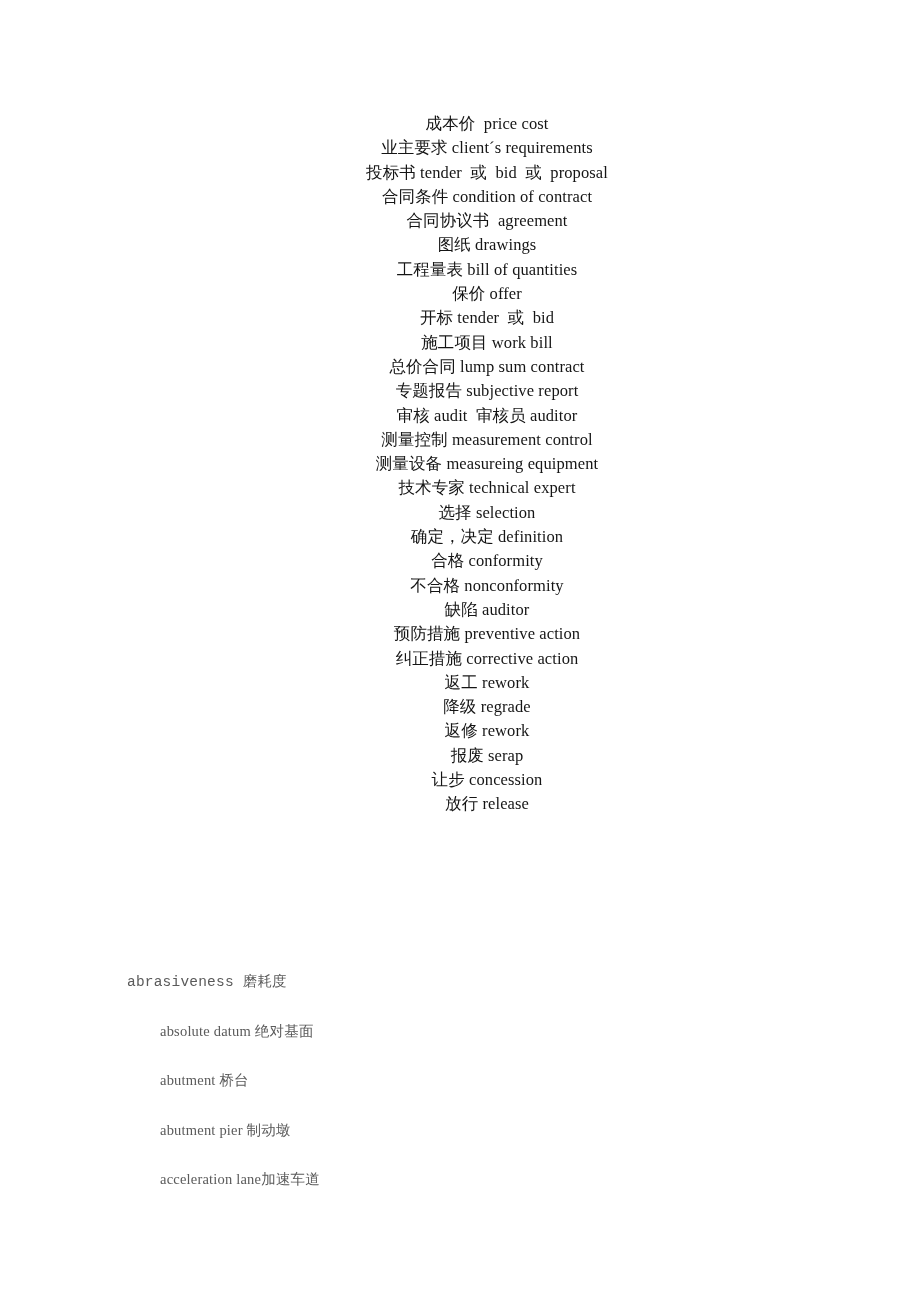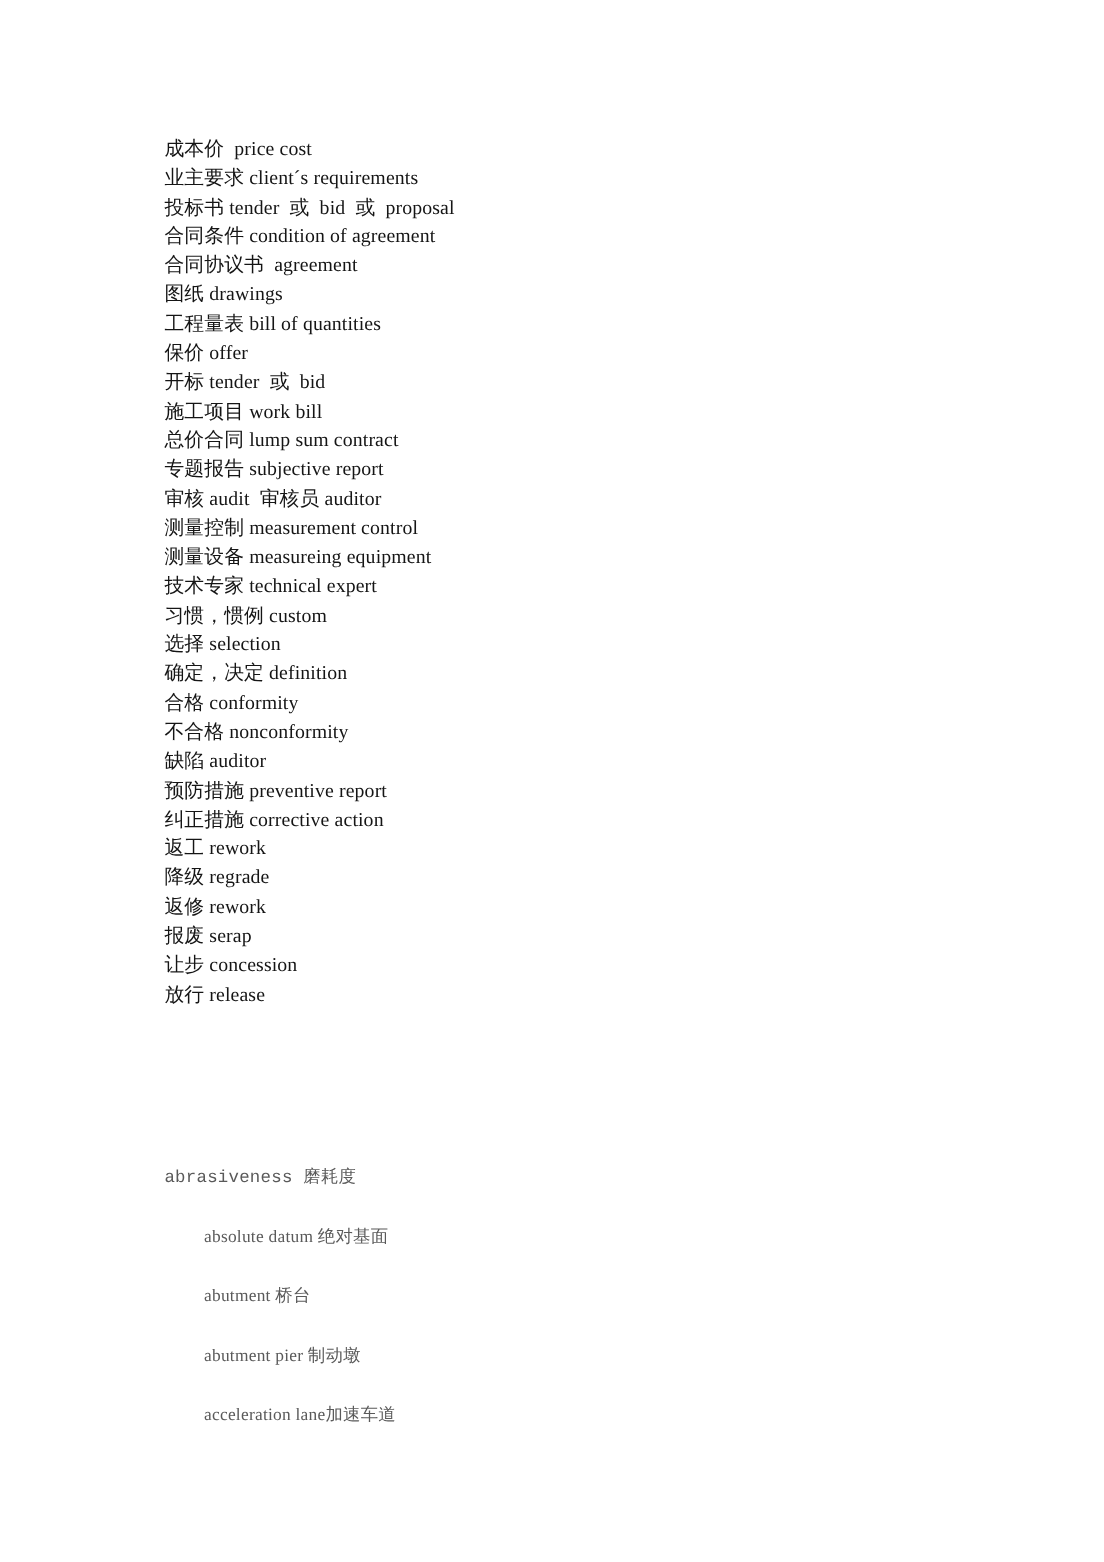--- a/index.html
+++ b/index.html
@@ -24,34 +24,35 @@
     height: 1302px;
     background: #ffffff;
   }
 
   
   .glossary-serif {
     position: absolute;
     left: 137px;
     top: 112px;
     width: 700px;
+    text-align: center;
   }
   .glossary-serif .entry {
     font-family: "Liberation Serif", serif;
     font-size: 16.5px;
     line-height: 24.3px;
     color: #151515;
     white-space: pre;
     letter-spacing: 0.1px;
   }
 
   
   .glossary-mono {
     position: absolute;
-    left: 137px;
+    left: 127px;
     top: 958px;
     width: 700px;
   }
   .glossary-mono .entry {
     font-family: "Liberation Mono", "DejaVu Sans Mono", monospace;
     font-size: 14.5px;
     line-height: 49.2px;
     color: #5a5a5a;
     white-space: pre;
     letter-spacing: 0.2px;
@@ -63,40 +64,39 @@
 </style>
 </head>
 <body>
 
 <div class="page">
 
   <section class="glossary-serif">
     <div class="entry">成本价  price cost</div>
     <div class="entry">业主要求 client´s requirements</div>
     <div class="entry">投标书 tender  或  bid  或  proposal</div>
-    <div class="entry">合同条件 condition of agreement</div>
+    <div class="entry">合同条件 condition of contract</div>
     <div class="entry">合同协议书  agreement</div>
     <div class="entry">图纸 drawings</div>
     <div class="entry">工程量表 bill of quantities</div>
     <div class="entry">保价 offer</div>
     <div class="entry">开标 tender  或  bid</div>
     <div class="entry">施工项目 work bill</div>
     <div class="entry">总价合同 lump sum contract</div>
     <div class="entry">专题报告 subjective report</div>
     <div class="entry">审核 audit  审核员 auditor</div>
     <div class="entry">测量控制 measurement control</div>
     <div class="entry">测量设备 measureing equipment</div>
     <div class="entry">技术专家 technical expert</div>
-    <div class="entry">习惯，惯例 custom</div>
     <div class="entry">选择 selection</div>
     <div class="entry">确定，决定 definition</div>
     <div class="entry">合格 conformity</div>
     <div class="entry">不合格 nonconformity</div>
     <div class="entry">缺陷 auditor</div>
-    <div class="entry">预防措施 preventive report</div>
+    <div class="entry">预防措施 preventive action</div>
     <div class="entry">纠正措施 corrective action</div>
     <div class="entry">返工 rework</div>
     <div class="entry">降级 regrade</div>
     <div class="entry">返修 rework</div>
     <div class="entry">报废 serap</div>
     <div class="entry">让步 concession</div>
     <div class="entry">放行 release</div>
   </section>
 
   <section class="glossary-mono">

